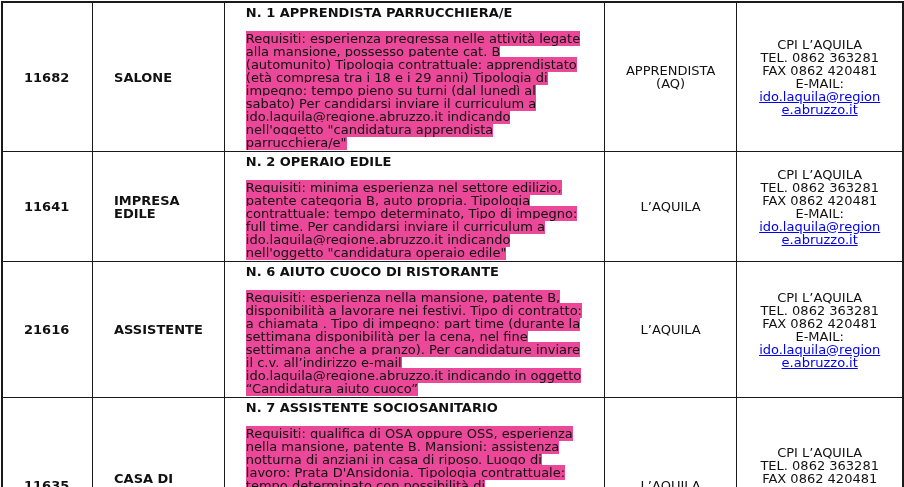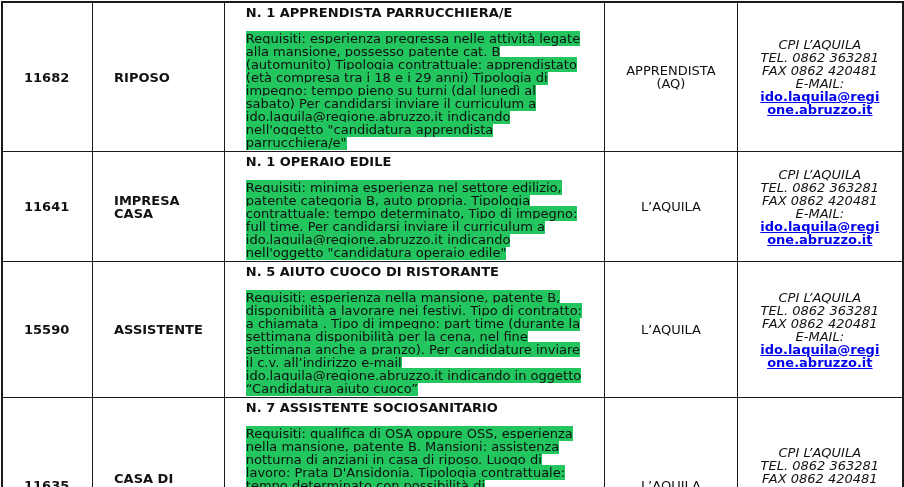--- a/index.html
+++ b/index.html
@@ -49,40 +49,38 @@
   td.cell-desc {
     vertical-align: top;
     padding: 3px 6px 3px 6px;
   }
   td.cell-desc .job-title {
     font-weight: bold;
     margin: 1px 0 13px 0;
     white-space: nowrap;
   }
   td.cell-desc .job-body span.hl {
-    background: #22c55e;
+    background: #ec4899;
     -webkit-box-decoration-break: clone;
     box-decoration-break: clone;
   }
   td.cell-location {
     text-align: center;
   }
   td.cell-contact {
     text-align: center;
   }
   td.cell-contact .contact-line {
     line-height: 13px;
-    font-style: italic;
   }
   td.cell-contact a.email-link {
     color: #0000ee;
     text-decoration: underline;
     word-break: break-all;
     cursor: pointer;
-    font-weight: bold;
   }
   .footer-note {
     width: 902px;
     margin-top: 25px;
     text-align: center;
     font-style: italic;
     font-size: 11px;
     color: #111111;
   }
 </style>
@@ -95,57 +93,57 @@
       <col class="c1">
         <col class="c2">
         <col class="c3">
         <col class="c4">
         <col class="c5">
     </colgroup>
     <tbody>
 
       <tr class="r1">
         <td class="cell-id">11682</td>
-        <td class="cell-company">RIPOSO</td>
+        <td class="cell-company">SALONE</td>
         <td class="cell-desc">
           <div class="job-title">N. 1 APPRENDISTA PARRUCCHIERA/E</div>
           <div class="job-body"><span class="hl">Requisiti: esperienza pregressa nelle attività legate alla mansione, possesso patente cat. B (automunito) Tipologia contrattuale: apprendistato (età compresa tra i 18 e i 29 anni) Tipologia di impegno: tempo pieno su turni (dal lunedì al sabato) Per candidarsi inviare il curriculum a ido.laquila@regione.abruzzo.it indicando nell'oggetto "candidatura apprendista parrucchiera/e"</span></div>
         </td>
         <td class="cell-location">APPRENDISTA (AQ)</td>
         <td class="cell-contact">
           <div class="contact-line">CPI L’AQUILA</div>
           <div class="contact-line">TEL. 0862 363281</div>
           <div class="contact-line">FAX 0862 420481</div>
           <div class="contact-line">E-MAIL:</div>
           <a class="email-link">ido.laquila@regione.abruzzo.it</a>
         </td>
       </tr>
 
       <tr class="r2">
         <td class="cell-id">11641</td>
-        <td class="cell-company">IMPRESA CASA</td>
+        <td class="cell-company">IMPRESA EDILE</td>
         <td class="cell-desc">
-          <div class="job-title">N. 1 OPERAIO EDILE</div>
+          <div class="job-title">N. 2 OPERAIO EDILE</div>
           <div class="job-body"><span class="hl">Requisiti: minima esperienza nel settore edilizio, patente categoria B, auto propria. Tipologia contrattuale: tempo determinato, Tipo di impegno: full time. Per candidarsi inviare il curriculum a ido.laquila@regione.abruzzo.it indicando nell'oggetto "candidatura operaio edile"</span></div>
         </td>
         <td class="cell-location">L’AQUILA</td>
         <td class="cell-contact">
           <div class="contact-line">CPI L’AQUILA</div>
           <div class="contact-line">TEL. 0862 363281</div>
           <div class="contact-line">FAX 0862 420481</div>
           <div class="contact-line">E-MAIL:</div>
           <a class="email-link">ido.laquila@regione.abruzzo.it</a>
         </td>
       </tr>
 
       <tr class="r3">
-        <td class="cell-id">15590</td>
+        <td class="cell-id">21616</td>
         <td class="cell-company">ASSISTENTE</td>
         <td class="cell-desc">
-          <div class="job-title">N. 5 AIUTO CUOCO DI RISTORANTE</div>
+          <div class="job-title">N. 6 AIUTO CUOCO DI RISTORANTE</div>
           <div class="job-body"><span class="hl">Requisiti: esperienza nella mansione, patente B, disponibilità a lavorare nei festivi. Tipo di contratto: a chiamata . Tipo di impegno: part time (durante la settimana disponibilità per la cena, nel fine settimana anche a pranzo). Per candidature inviare il c.v. all’indirizzo e-mail ido.laquila@regione.abruzzo.it indicando in oggetto “Candidatura aiuto cuoco”</span></div>
         </td>
         <td class="cell-location">L’AQUILA</td>
         <td class="cell-contact">
           <div class="contact-line">CPI L’AQUILA</div>
           <div class="contact-line">TEL. 0862 363281</div>
           <div class="contact-line">FAX 0862 420481</div>
           <div class="contact-line">E-MAIL:</div>
           <a class="email-link">ido.laquila@regione.abruzzo.it</a>
         </td>

